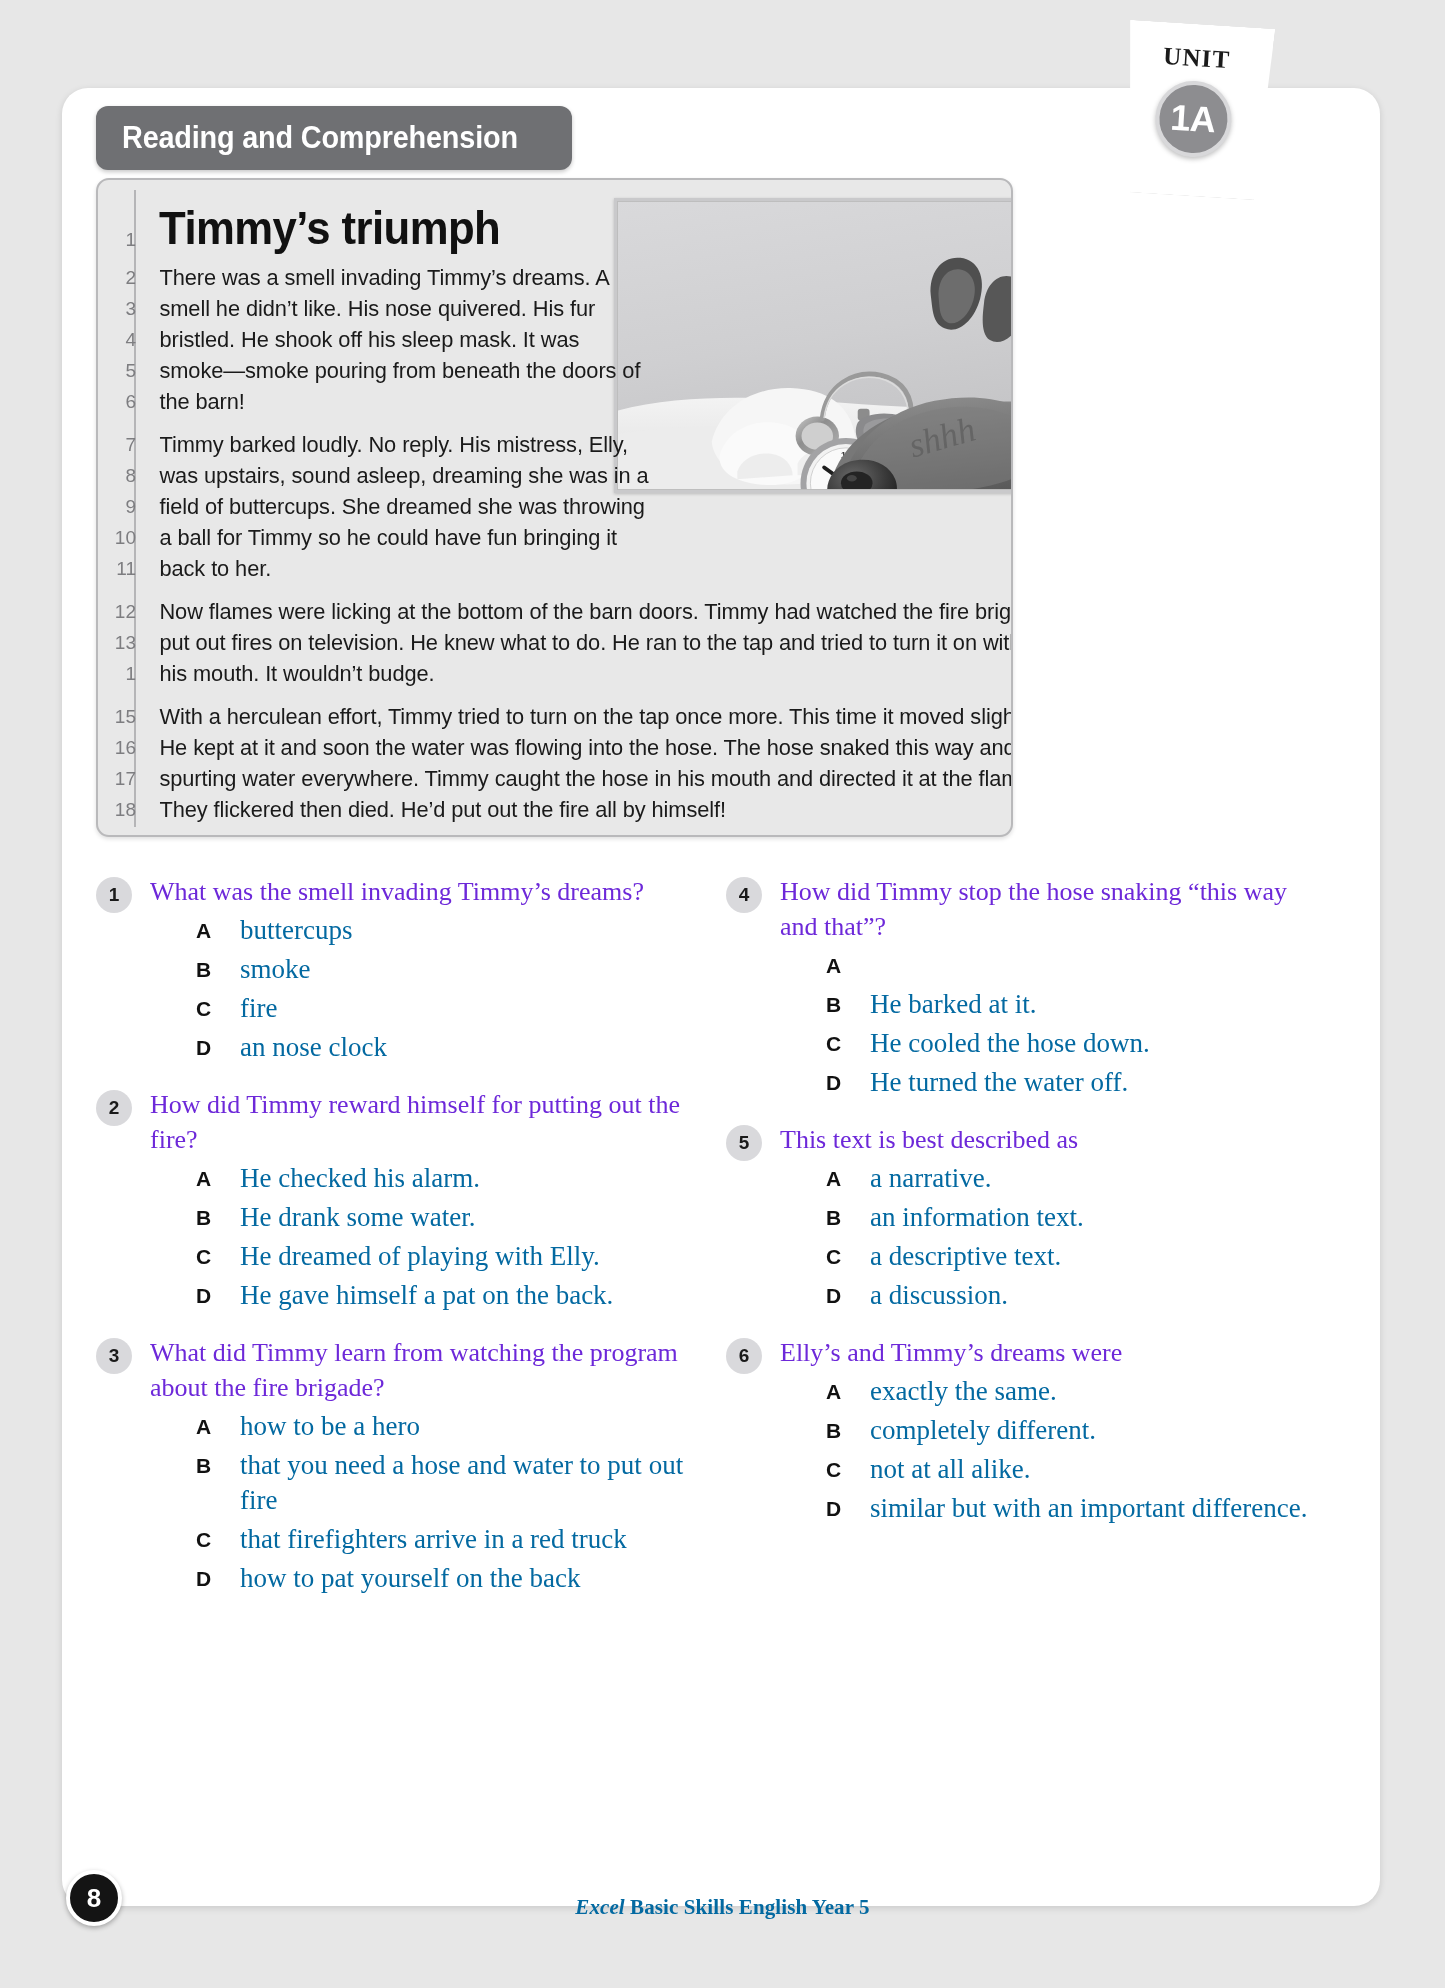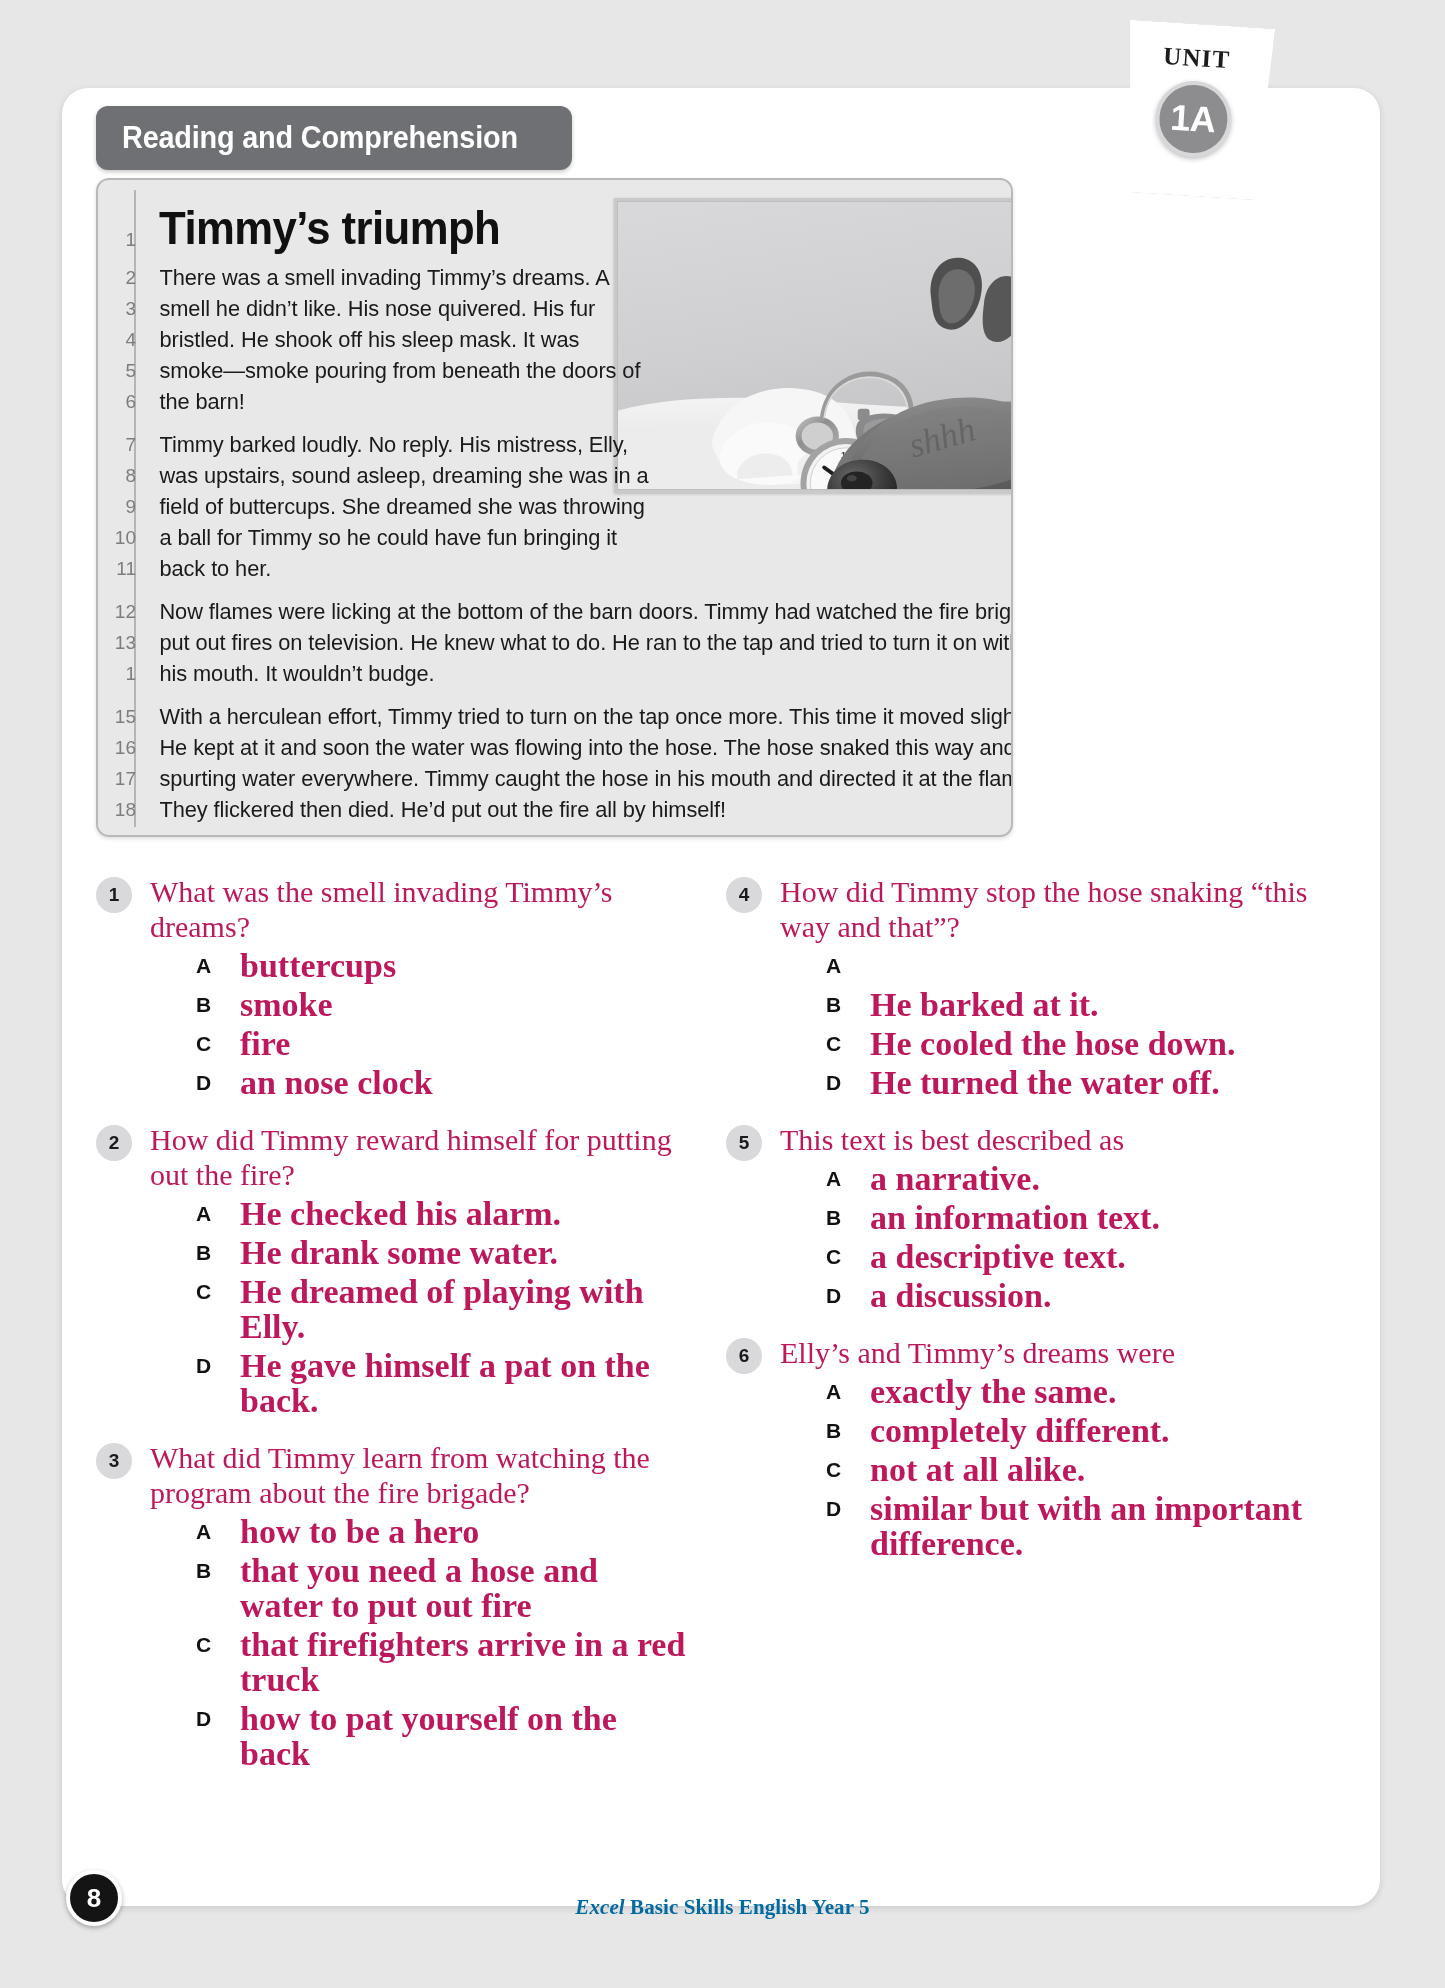--- a/index.html
+++ b/index.html
@@ -219,47 +219,46 @@
     font-size: 19px;
     display: flex;
     align-items: center;
     justify-content: center;
     margin-top: 3px;
   }
   .qbody { flex: 1; padding-left: 18px; }
 
   .qtext {
     font-family: "Liberation Serif", serif;
-    font-size: 30px;
+    font-size: 26px;
     line-height: 35px;
-    color: #be185d;
+    color: #6d28d9;
     margin-bottom: 2px;
   }
 
   .opt {
     display: flex;
     align-items: flex-start;
     margin-top: 4px;
     padding-left: 46px;
   }
   .opt-letter {
     flex: 0 0 44px;
     font-family: "Liberation Sans", sans-serif;
     font-weight: bold;
     font-size: 21px;
     line-height: 35px;
     color: #111111;
   }
   .opt-text {
     flex: 1;
     font-family: "Liberation Serif", serif;
-    font-size: 34px;
+    font-size: 27px;
     line-height: 35px;
-    color: #be185d;
-    font-weight: bold;
+    color: #0369a1;
   }
 
   
   .page-number {
     position: absolute;
     left: 66px;
     top: 1870px;
     width: 56px;
     height: 56px;
     border-radius: 50%;

